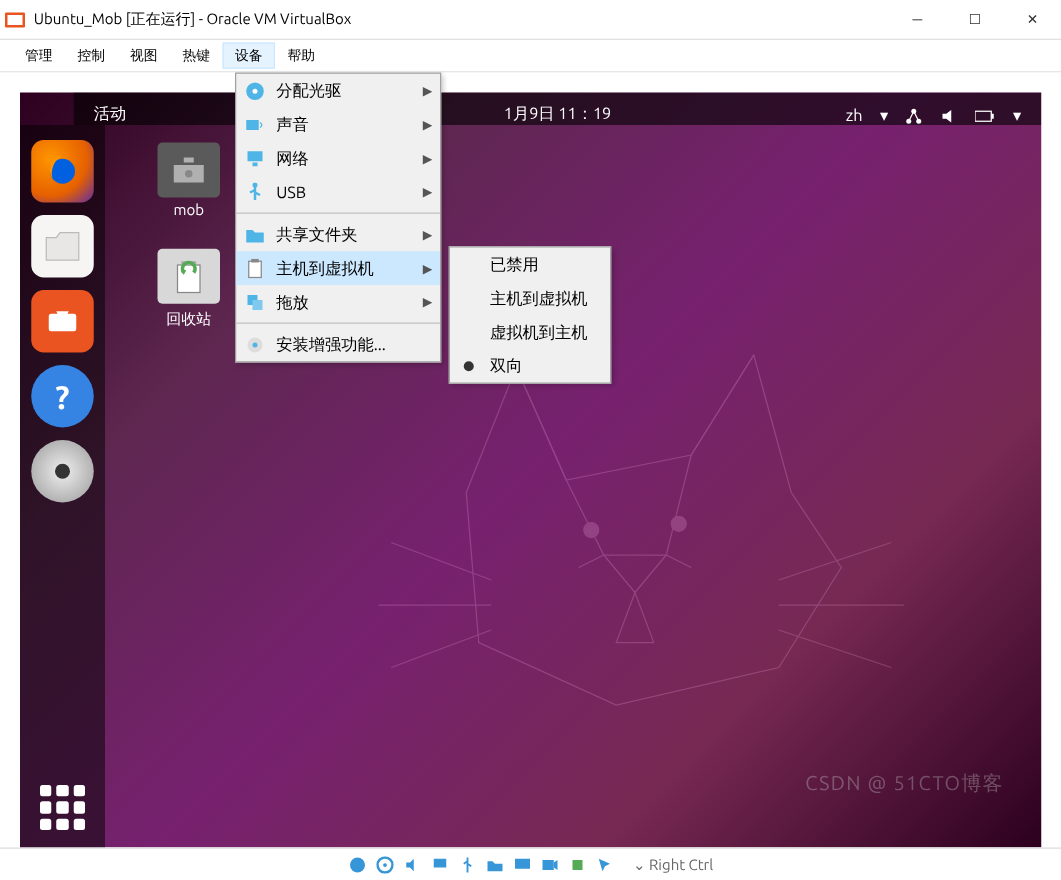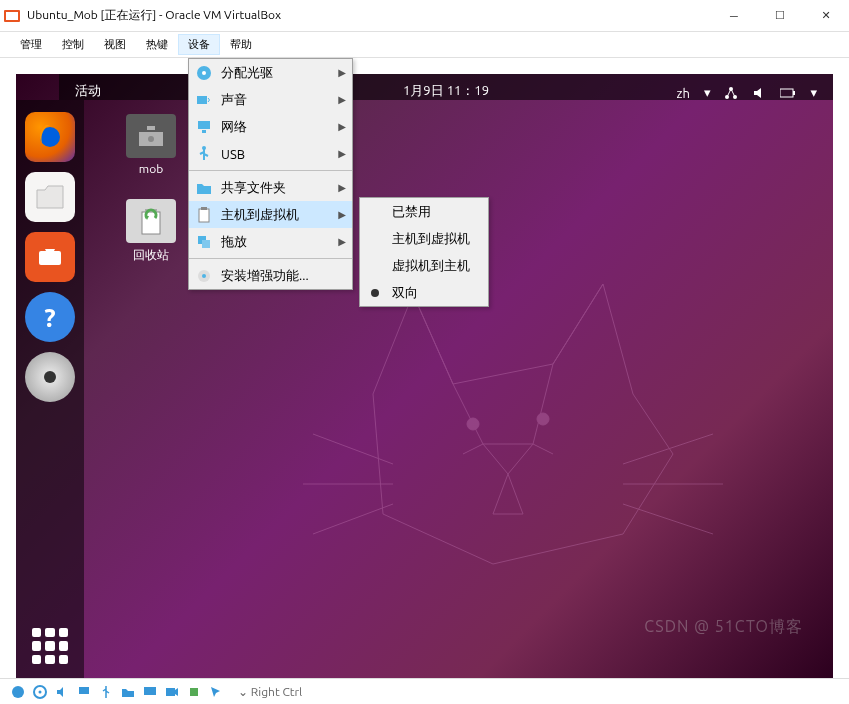--- a/index.html
+++ b/index.html
@@ -54,21 +54,21 @@
     .dd-icon { width: 18px; height: 18px; margin-right: 8px; display: flex; align-items: center; justify-content: center; }
     .dd-text { flex: 1; }
     .dd-arrow { font-size: 10px; color: #555; }
     .dd-sep { height: 1px; background: #c0c0c0; margin: 3px 0; }
     .dd-radio { width: 8px; height: 8px; border-radius: 50%; background: #333; }
     
     
     .watermark { position: absolute; right: 30px; bottom: 40px; color: rgba(200,200,200,0.35); font-size: 16px; z-index: 2; letter-spacing: 1px; }
     
     
-    .vb-statusbar { position: absolute; bottom: 0; left: 0; right: 0; height: 26px; background: #fff; border-top: 1px solid #ddd; display: flex; align-items: center; justify-content: flex-start; padding: 0 10px; gap: 6px; font-size: 12px; }
+    .vb-statusbar { position: absolute; bottom: 0; left: 0; right: 0; height: 26px; background: #fff; border-top: 1px solid #ddd; display: flex; align-items: center; justify-content: center; padding: 0 10px; gap: 6px; font-size: 12px; }
     .status-icon { width: 16px; height: 16px; display: flex; align-items: center; justify-content: center; color: #3696d8; }
     .status-text { color: #666; margin-left: 8px; }
   </style>
 </head>
 <body>
 
 <div class="titlebar">
   <svg class="titlebar-icon" viewBox="0 0 18 18">
       <rect x="1" y="3" width="16" height="12" fill="#e95420" rx="1"></rect>
       <rect x="3" y="5" width="12" height="8" fill="#fff"></rect>

